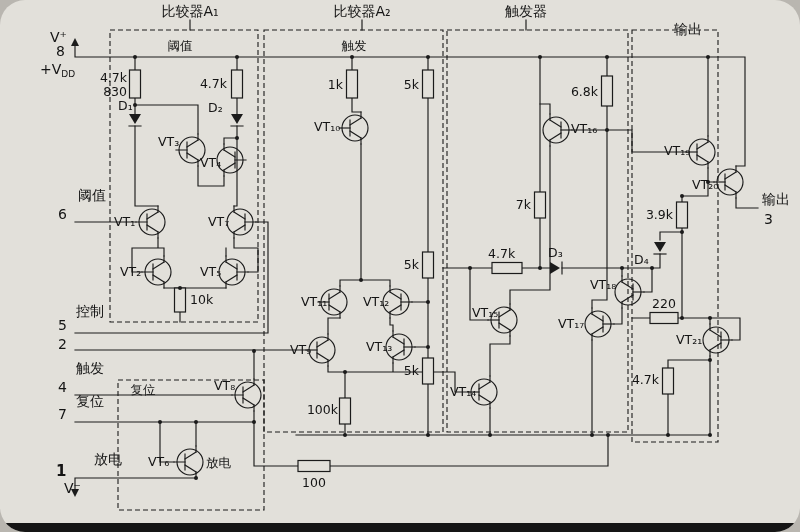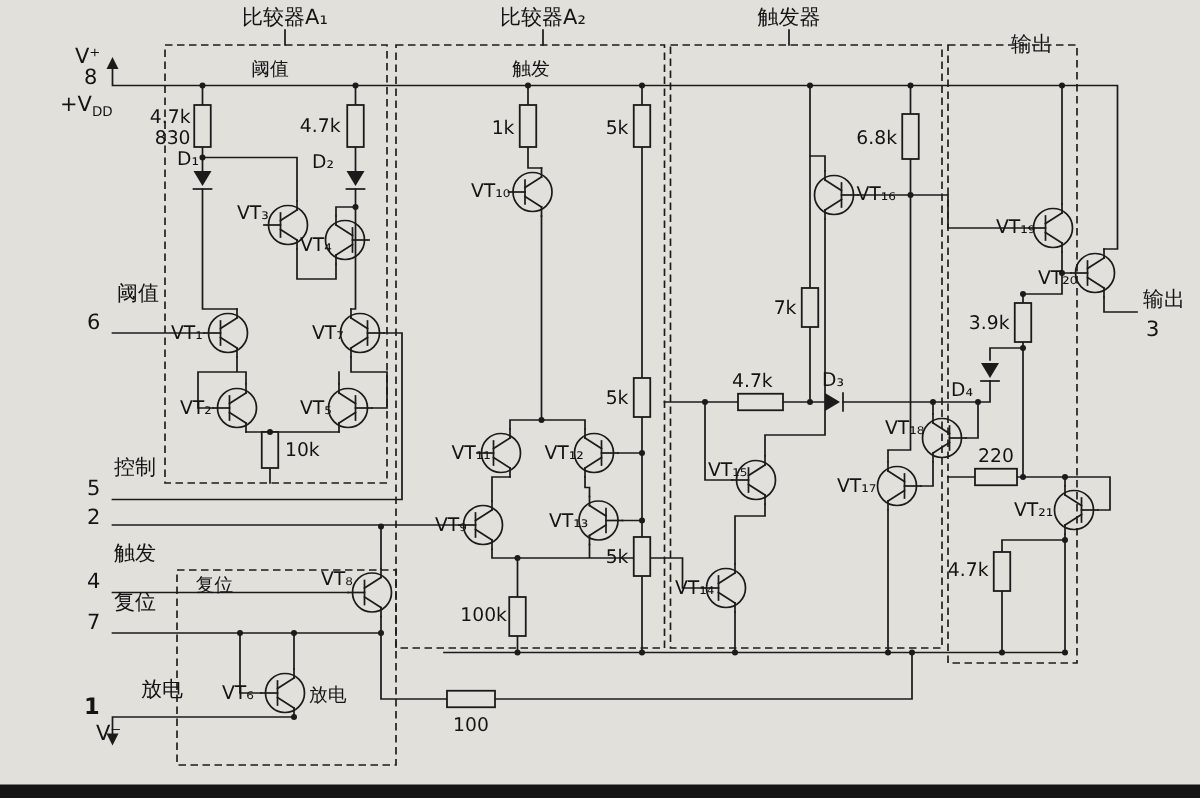--- a/index.html
+++ b/index.html
@@ -1,16 +1,16 @@
 <!DOCTYPE html>
 <html><head>
 <meta charset="utf-8">
 <style>
   html,body{margin:0;padding:0;background:#b9b6b0;}
-  .page{position:relative;width:800px;height:532px;background:#e2e0da;overflow:hidden;}
+  .page{position:relative;width:800px;height:532px;background:#e2e0da;overflow:hidden;border-radius:25px;}
   svg{display:block;}
   .ink{stroke:#1b1b1b;stroke-width:1.15;fill:none;stroke-linecap:square;}
   .dash{stroke:#1b1b1b;stroke-width:1.1;fill:none;stroke-dasharray:5 3;}
   .comp{fill:#e2e0da;stroke:#1b1b1b;stroke-width:1.2;}
   .tri{fill:#1b1b1b;stroke:none;}
   .dot{fill:#1b1b1b;stroke:none;}
   .lbl{font-family:"DejaVu Sans",sans-serif;font-size:12.5px;fill:#141414;}
   .big{font-size:14px;}
   .bold{font-weight:bold;font-size:15px;}
   .mid{text-anchor:middle;}

